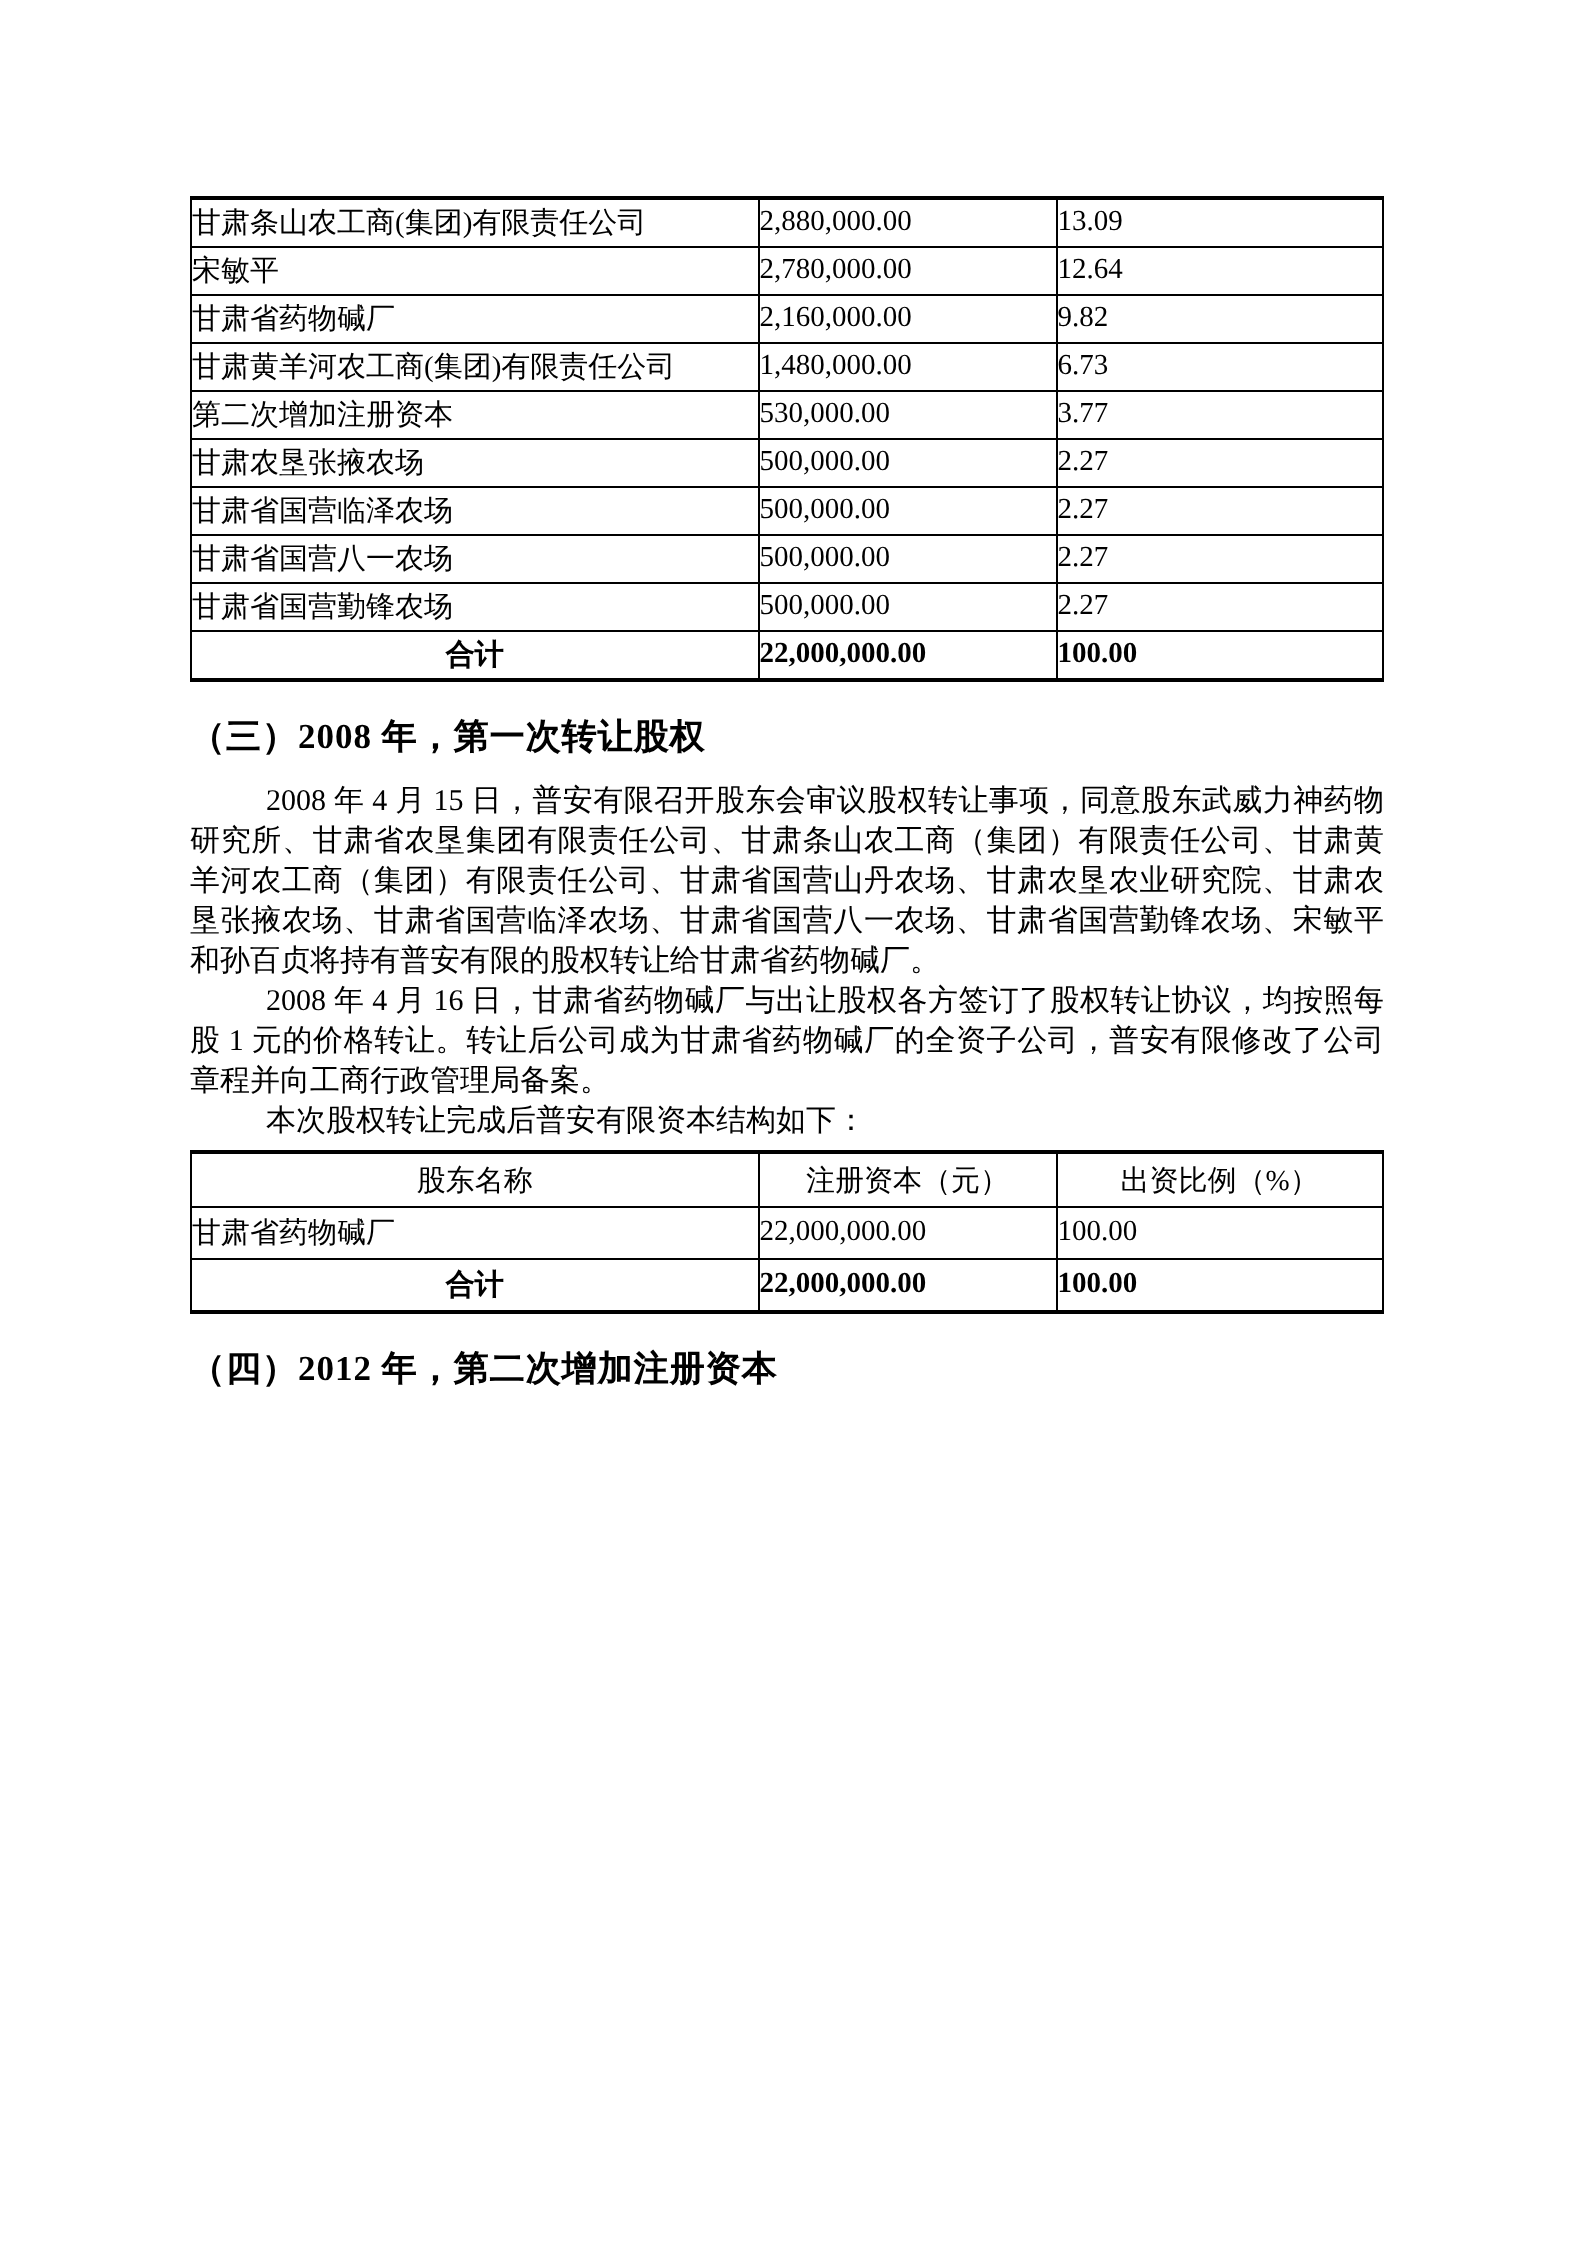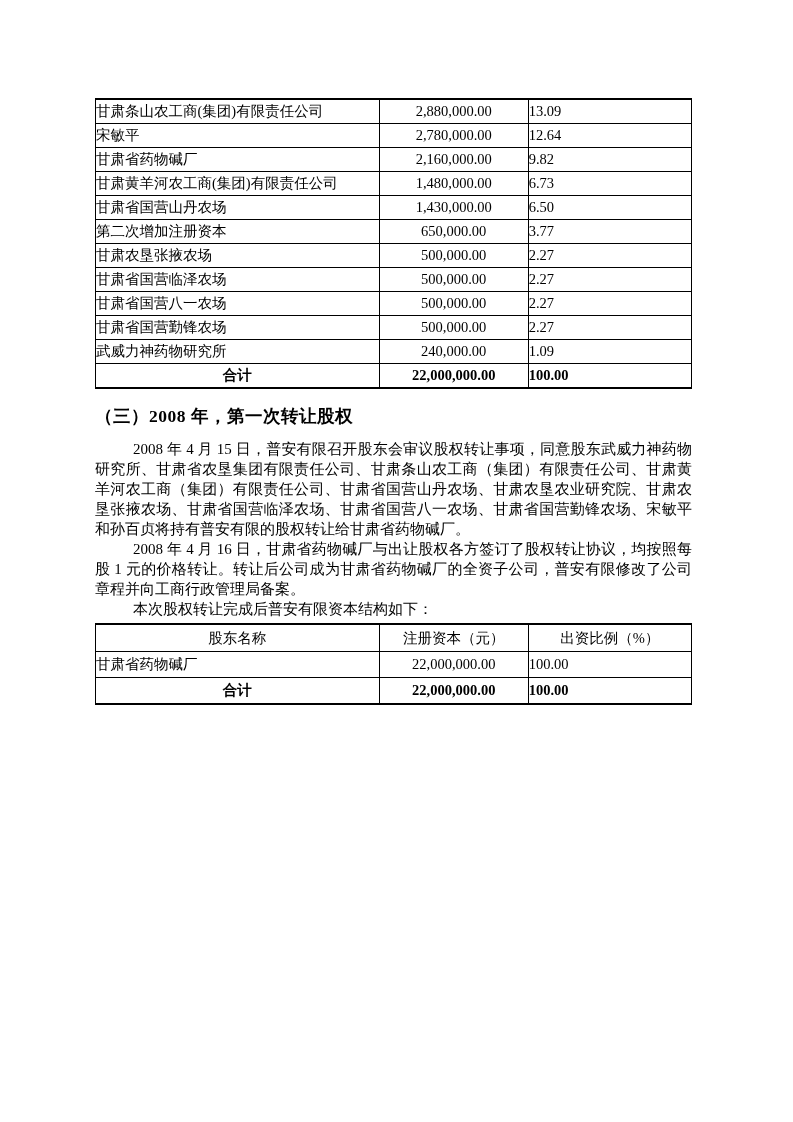--- a/index.html
+++ b/index.html
@@ -24,21 +24,21 @@
   }
   table.doc-table td,table.doc-table th{
     border:1px solid #000;
     height:23px;
     padding:0;
     vertical-align:middle;
     overflow:hidden;
     white-space:nowrap;
   }
   .c1{text-align:left;padding-left:8px;}
-  .c2{text-align:center;padding-right:4px;}
+  .c2{text-align:left;padding-right:4px;}
   .c3{text-align:left;padding-right:22px;}
   tr.total-row td{font-weight:bold;}
   tr.total-row td.c1{text-align:center;padding-left:0;}
 
   table.t2{margin-top:4px;}
   table.t2 th{font-weight:normal;text-align:center;height:26px;padding:0;}
   table.t2 td{height:25px;}
 
   h2.section-heading{
     font-family:Liberation Serif, serif;
@@ -92,27 +92,22 @@
           <td class="c1">甘肃省药物碱厂</td>
           <td class="c2">2,160,000.00</td>
           <td class="c3">9.82</td>
         </tr>
         <tr>
           <td class="c1">甘肃黄羊河农工商(集团)有限责任公司</td>
           <td class="c2">1,480,000.00</td>
           <td class="c3">6.73</td>
         </tr>
         <tr>
-          <td class="c1">甘肃省国营山丹农场</td>
-          <td class="c2">1,430,000.00</td>
-          <td class="c3">6.50</td>
-        </tr>
-        <tr>
           <td class="c1">第二次增加注册资本</td>
-          <td class="c2">650,000.00</td>
+          <td class="c2">530,000.00</td>
           <td class="c3">3.77</td>
         </tr>
         <tr>
           <td class="c1">甘肃农垦张掖农场</td>
           <td class="c2">500,000.00</td>
           <td class="c3">2.27</td>
         </tr>
         <tr>
           <td class="c1">甘肃省国营临泽农场</td>
           <td class="c2">500,000.00</td>
@@ -120,25 +115,20 @@
         </tr>
         <tr>
           <td class="c1">甘肃省国营八一农场</td>
           <td class="c2">500,000.00</td>
           <td class="c3">2.27</td>
         </tr>
         <tr>
           <td class="c1">甘肃省国营勤锋农场</td>
           <td class="c2">500,000.00</td>
           <td class="c3">2.27</td>
-        </tr>
-        <tr>
-          <td class="c1">武威力神药物研究所</td>
-          <td class="c2">240,000.00</td>
-          <td class="c3">1.09</td>
         </tr>
         <tr class="total-row">
           <td class="c1">合计</td>
           <td class="c2">22,000,000.00</td>
           <td class="c3">100.00</td>
         </tr>
       </tbody>
     </table>
 
     <h2 class="section-heading">（三）2008 年，第一次转让股权</h2>
@@ -167,18 +157,19 @@
           <td class="c3">100.00</td>
         </tr>
         <tr class="total-row">
           <td class="c1">合计</td>
           <td class="c2">22,000,000.00</td>
           <td class="c3">100.00</td>
         </tr>
       </tbody>
     </table>
 
+    <h2 class="section-heading">（四）2012 年，第二次增加注册资本</h2>
 
 
   </div>
 
   <div class="footer">78 / 277</div>
 </div>
 
 </body></html>

